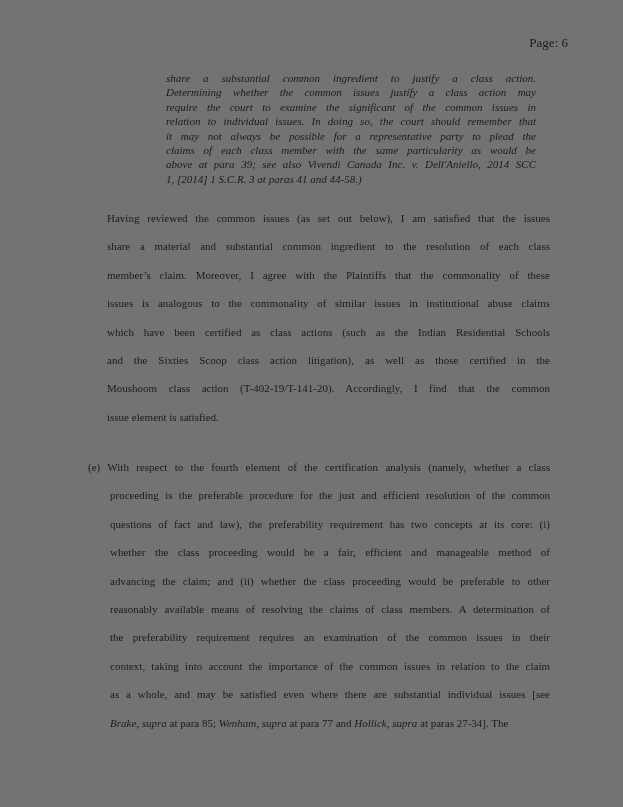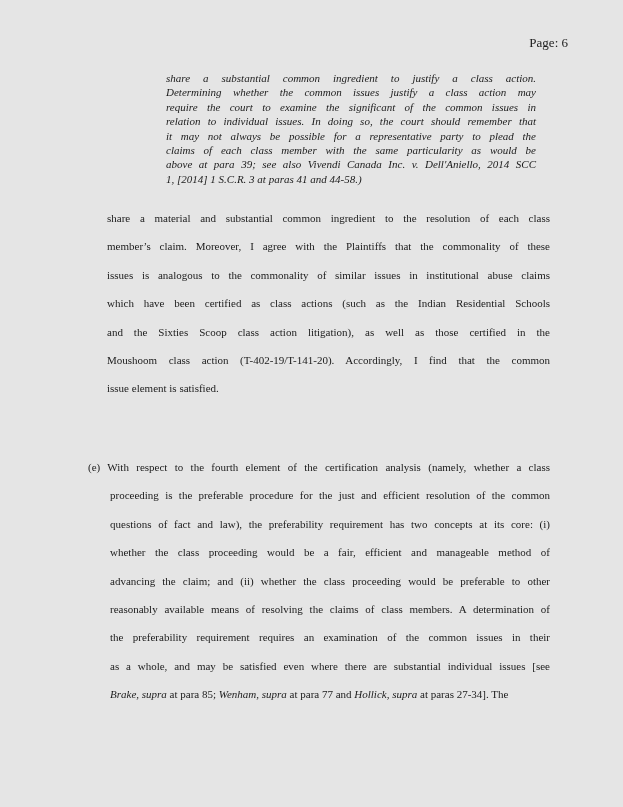--- a/index.html
+++ b/index.html
@@ -4,21 +4,21 @@
 <style>
   html, body {
     margin: 0;
     padding: 0;
     background: #ffffff;
   }
   .page {
     position: relative;
     width: 623px;
     height: 807px;
-    background: #e5e5e5;
+    background: #737373;
     font-family: "Liberation Serif", "DejaVu Serif", serif;
     color: #1b1b1b;
     overflow: hidden;
   }
   .page-label {
     position: absolute;
     top: 35px;
     right: 55px;
     font-size: 13px;
     white-space: nowrap;
@@ -73,33 +73,35 @@
       <div class="tline">Determining whether the common issues justify a class action may</div>
       <div class="tline">require the court to examine the significant of the common issues in</div>
       <div class="tline">relation to individual issues. In doing so, the court should remember that</div>
       <div class="tline">it may not always be possible for a representative party to plead the</div>
       <div class="tline">claims of each class member with the same particularity as would be</div>
       <div class="tline">above at para 39; see also Vivendi Canada Inc. v. Dell'Aniello, 2014 SCC</div>
       <div class="tline last">1, [2014] 1 S.C.R. 3 at paras 41 and 44-58.)</div>
     </div>
 
   <div class="para para-having">
+      <div class="tline">Having reviewed the common issues (as set out below), I am satisfied that the issues</div>
       <div class="tline">share a material and substantial common ingredient to the resolution of each class</div>
       <div class="tline">member’s claim. Moreover, I agree with the Plaintiffs that the commonality of these</div>
       <div class="tline">issues is analogous to the commonality of similar issues in institutional abuse claims</div>
       <div class="tline">which have been certified as class actions (such as the Indian Residential Schools</div>
       <div class="tline">and the Sixties Scoop class action litigation), as well as those certified in the</div>
       <div class="tline">Moushoom class action (T-402-19/T-141-20). Accordingly, I find that the common</div>
       <div class="tline last">issue element is satisfied.</div>
     </div>
 
   <div class="para para-e">
       <div class="tline">(e) With respect to the fourth element of the certification analysis (namely, whether a class</div>
       <div class="tline">proceeding is the preferable procedure for the just and efficient resolution of the common</div>
       <div class="tline">questions of fact and law), the preferability requirement has two concepts at its core: (i)</div>
       <div class="tline">whether the class proceeding would be a fair, efficient and manageable method of</div>
       <div class="tline">advancing the claim; and (ii) whether the class proceeding would be preferable to other</div>
       <div class="tline">reasonably available means of resolving the claims of class members. A determination of</div>
       <div class="tline">the preferability requirement requires an examination of the common issues in their</div>
+      <div class="tline">context, taking into account the importance of the common issues in relation to the claim</div>
       <div class="tline">as a whole, and may be satisfied even where there are substantial individual issues [see</div>
       <div class="tline last"><span class="it">Brake</span><span>, </span><span class="it">supra</span><span> at para 85; </span><span class="it">Wenham</span><span>, </span><span class="it">supra</span><span> at para 77 and </span><span class="it">Hollick</span><span>, </span><span class="it">supra</span><span> at paras 27-34]. The</span></div>
     </div>
 </div>
 
 </body></html>

